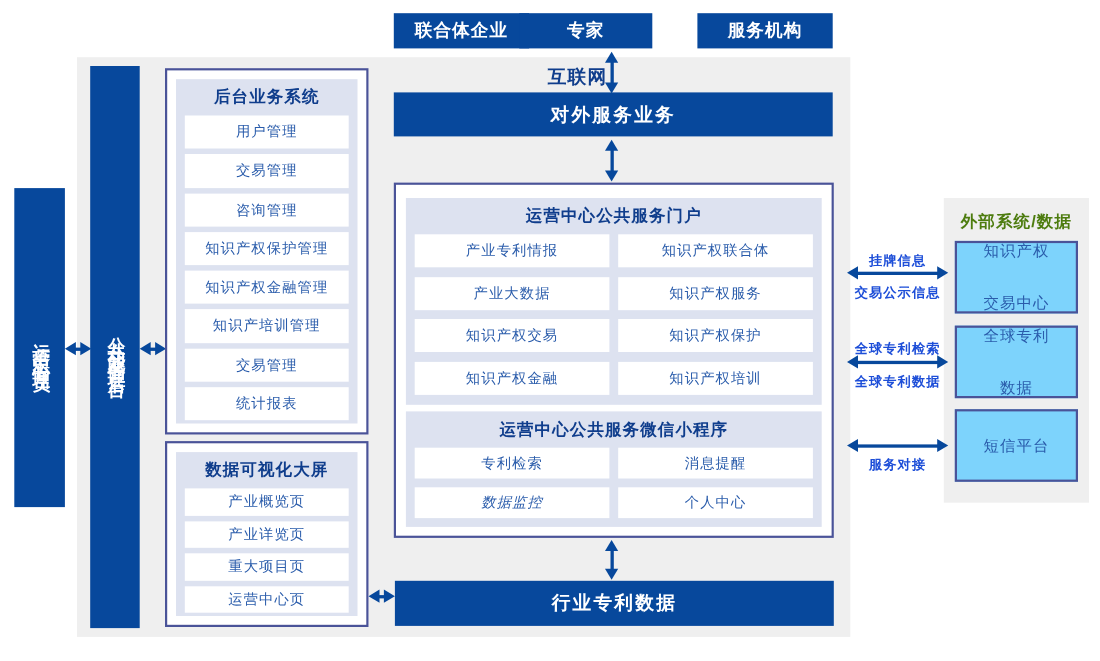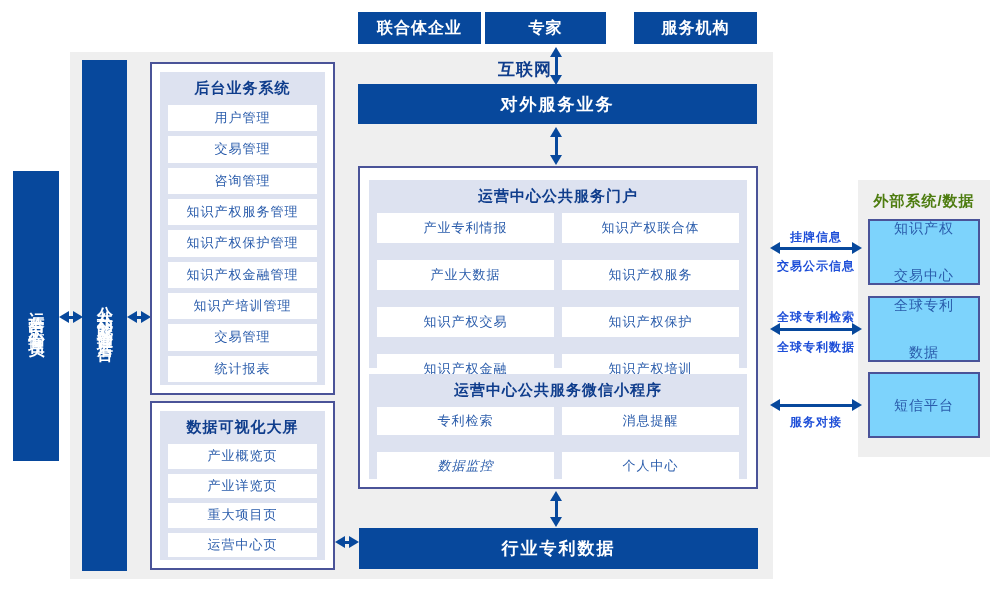--- a/index.html
+++ b/index.html
@@ -33,21 +33,21 @@
   .item{
     background:#ffffff;color:#2a5cab;font-size:13px;
     display:flex;align-items:center;justify-content:center;flex:1;
     letter-spacing:1px;
   }
   .section{
     position:absolute;left:9px;right:9px;background:#dde2f0;
     display:flex;flex-direction:column;align-items:center;box-sizing:border-box;
   }
   .grid2{
-    display:grid;grid-template-columns:1fr 1fr;gap:17px 8px;
+    display:grid;grid-template-columns:1fr 1fr;gap:7px 8px;
     width:calc(100% - 16px);flex:1;padding-bottom:8px;box-sizing:border-box;
   }
   .grid2 .item{height:30px;flex:none;}
   .extbox{
     position:absolute;background:#7dd3fc;border:2px solid #4a5398;box-sizing:border-box;
     color:#2a5cab;font-size:14px;display:flex;flex-direction:column;
     align-items:center;justify-content:center;line-height:19px;letter-spacing:1px;gap:28px;
   }
   .ext-title{
     position:absolute;color:#4d7c0f;font-weight:bold;font-size:15px;text-align:center;
@@ -76,21 +76,21 @@
     border-left:6px solid transparent;border-right:6px solid transparent;
     border-top:10px solid #07489c;}
 </style>
 </head>
 <body>
 
 <div class="greybg" style="left:70px;top:52px;width:703px;height:527px;"></div>
 <div class="greybg" style="left:858px;top:180px;width:132px;height:277px;"></div>
 
 <div class="bluebox actor" style="left:358px;top:12px;width:123px;height:32px;">联合体企业</div>
-<div class="bluebox actor" style="left:485px;top:12px;width:121px;height:32px;">专家</div>
+<div class="bluebox actor" style="left:472px;top:12px;width:121px;height:32px;">专家</div>
 <div class="bluebox actor" style="left:634px;top:12px;width:123px;height:32px;">服务机构</div>
 
 <div class="small-label" style="left:498px;top:58px;">互联网</div>
 <div class="v-arrow" style="left:555px;top:56px;height:20px;"></div>
 
 <div class="bluebox bar" style="left:358px;top:84px;width:399px;height:40px;">对外服务业务</div>
 
 <div class="v-arrow" style="left:555px;top:136px;height:20px;"></div>
 
 <div class="bluebox vtext" style="left:13px;top:171px;width:46px;height:290px;">运营中心管理员</div>
@@ -99,21 +99,20 @@
 <div class="h-arrow" style="left:68px;top:316px;width:6px;"></div>
 <div class="h-arrow" style="left:136px;top:316px;width:6px;"></div>
 
 <div class="panel" style="left:150px;top:62px;width:185px;height:333px;">
   <div class="panel-inner">
     <div class="panel-title">后台业务系统</div>
     <div class="vstack">
       <div class="item">用户管理</div>
       <div class="item">交易管理</div>
       <div class="item">咨询管理</div>
-      <div class="item">知识产权服务管理</div>
       <div class="item">知识产权保护管理</div>
       <div class="item">知识产权金融管理</div>
       <div class="item">知识产培训管理</div>
       <div class="item">交易管理</div>
       <div class="item">统计报表</div>
     </div>
   </div>
 </div>
 
 <div class="panel" style="left:150px;top:401px;width:185px;height:169px;">

